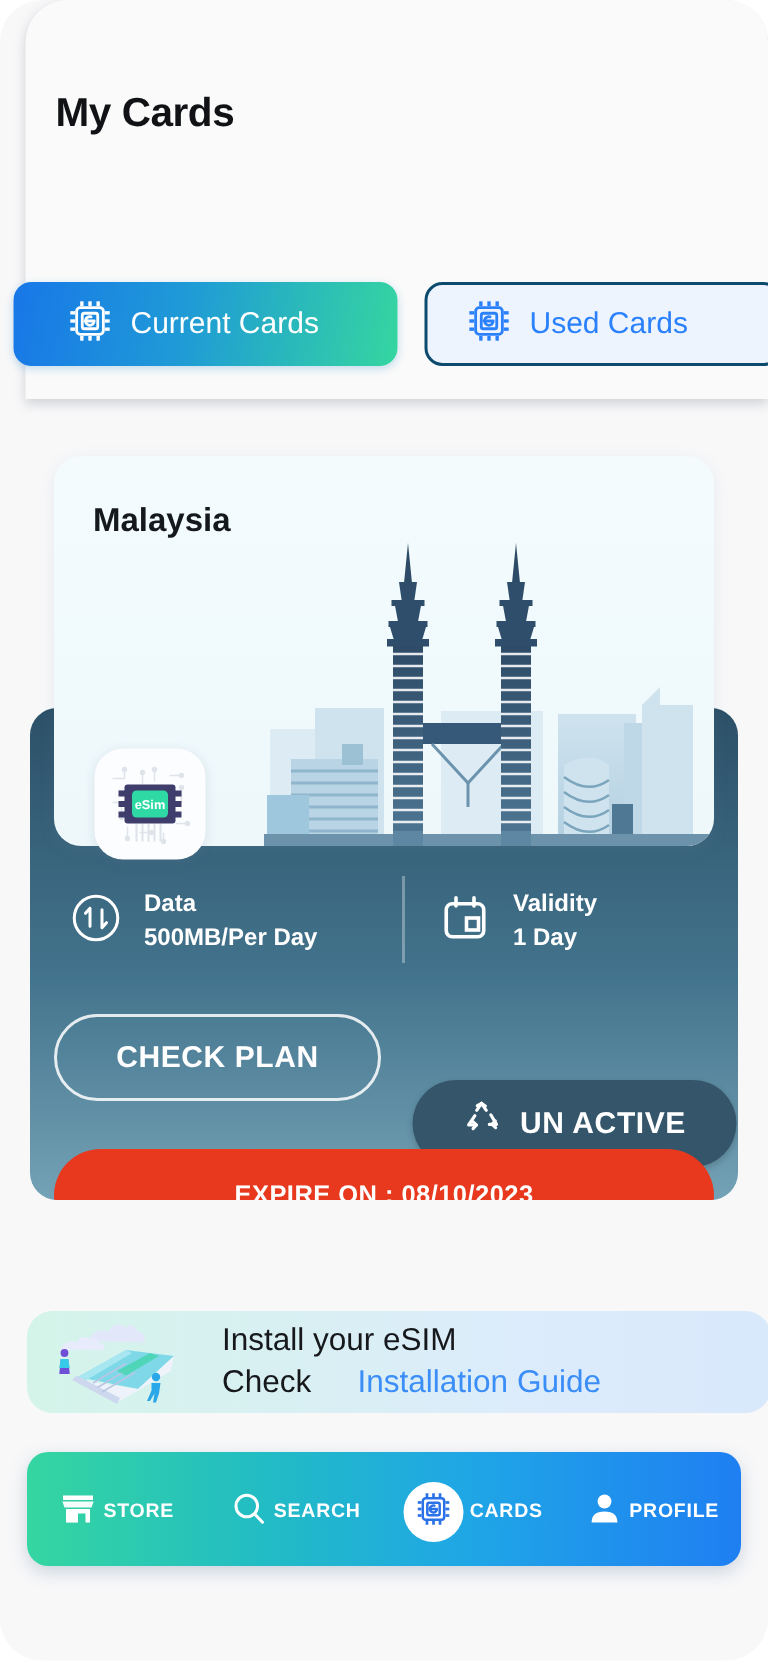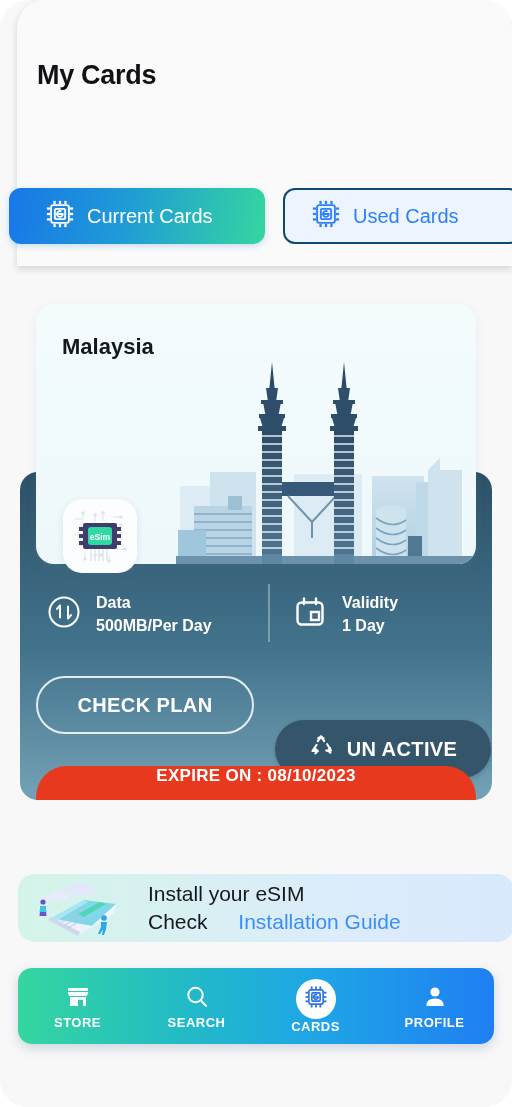--- a/index.html
+++ b/index.html
@@ -144,21 +144,21 @@
     display:flex; align-items:center; justify-content:center; gap:12px;
     color:#ffffff; font-size:20px; font-weight:bold; letter-spacing:0.4px;
     box-shadow:0 2px 5px rgba(0,0,0,0.18);
     margin-top:44px;
   }
   .btn-expire{
     position:absolute; left:16px; top:294px;
     width:440px; height:62px;
     background:#e8391f;
     border-radius:31px;
-    display:flex; justify-content:center;
+    display:flex; align-items:center; justify-content:center;
     color:#ffffff; font-size:17px; font-weight:bold;
     letter-spacing:0.3px;
     z-index:3;
   }
 
   
   .install-banner{
     position:absolute; left:18px; top:608px;
     width:496px; height:68px;
     background:linear-gradient(90deg,#d4f4e9 0%,#dcecfb 65%,#d9e9fc 100%);
@@ -177,21 +177,21 @@
     position:absolute; left:18px; bottom:63px;
     width:476px; height:76px;
     background:linear-gradient(90deg,#35d6a0 0%,#22bcc4 33%,#1fa6e6 62%,#1f7ff2 100%);
     border-radius:14px;
     display:flex; align-items:center;
     box-shadow:0 4px 12px rgba(90,120,150,0.28);
     z-index:8;
   }
   .nav-item{
     flex:1; height:100%;
-    display:flex; flex-direction:column;
+    display:flex; 
     align-items:center; justify-content:center; gap:4px;
   }
   .nav-label{ font-size:13px; font-weight:bold; color:#ffffff; letter-spacing:0.5px; }
   .nav-icon{ height:28px; display:flex; align-items:center; justify-content:center; }
   .nav-active-circle{
     width:40px; height:40px; border-radius:50%;
     background:#ffffff;
     display:flex; align-items:center; justify-content:center;
     margin-bottom:-4px;
   }

